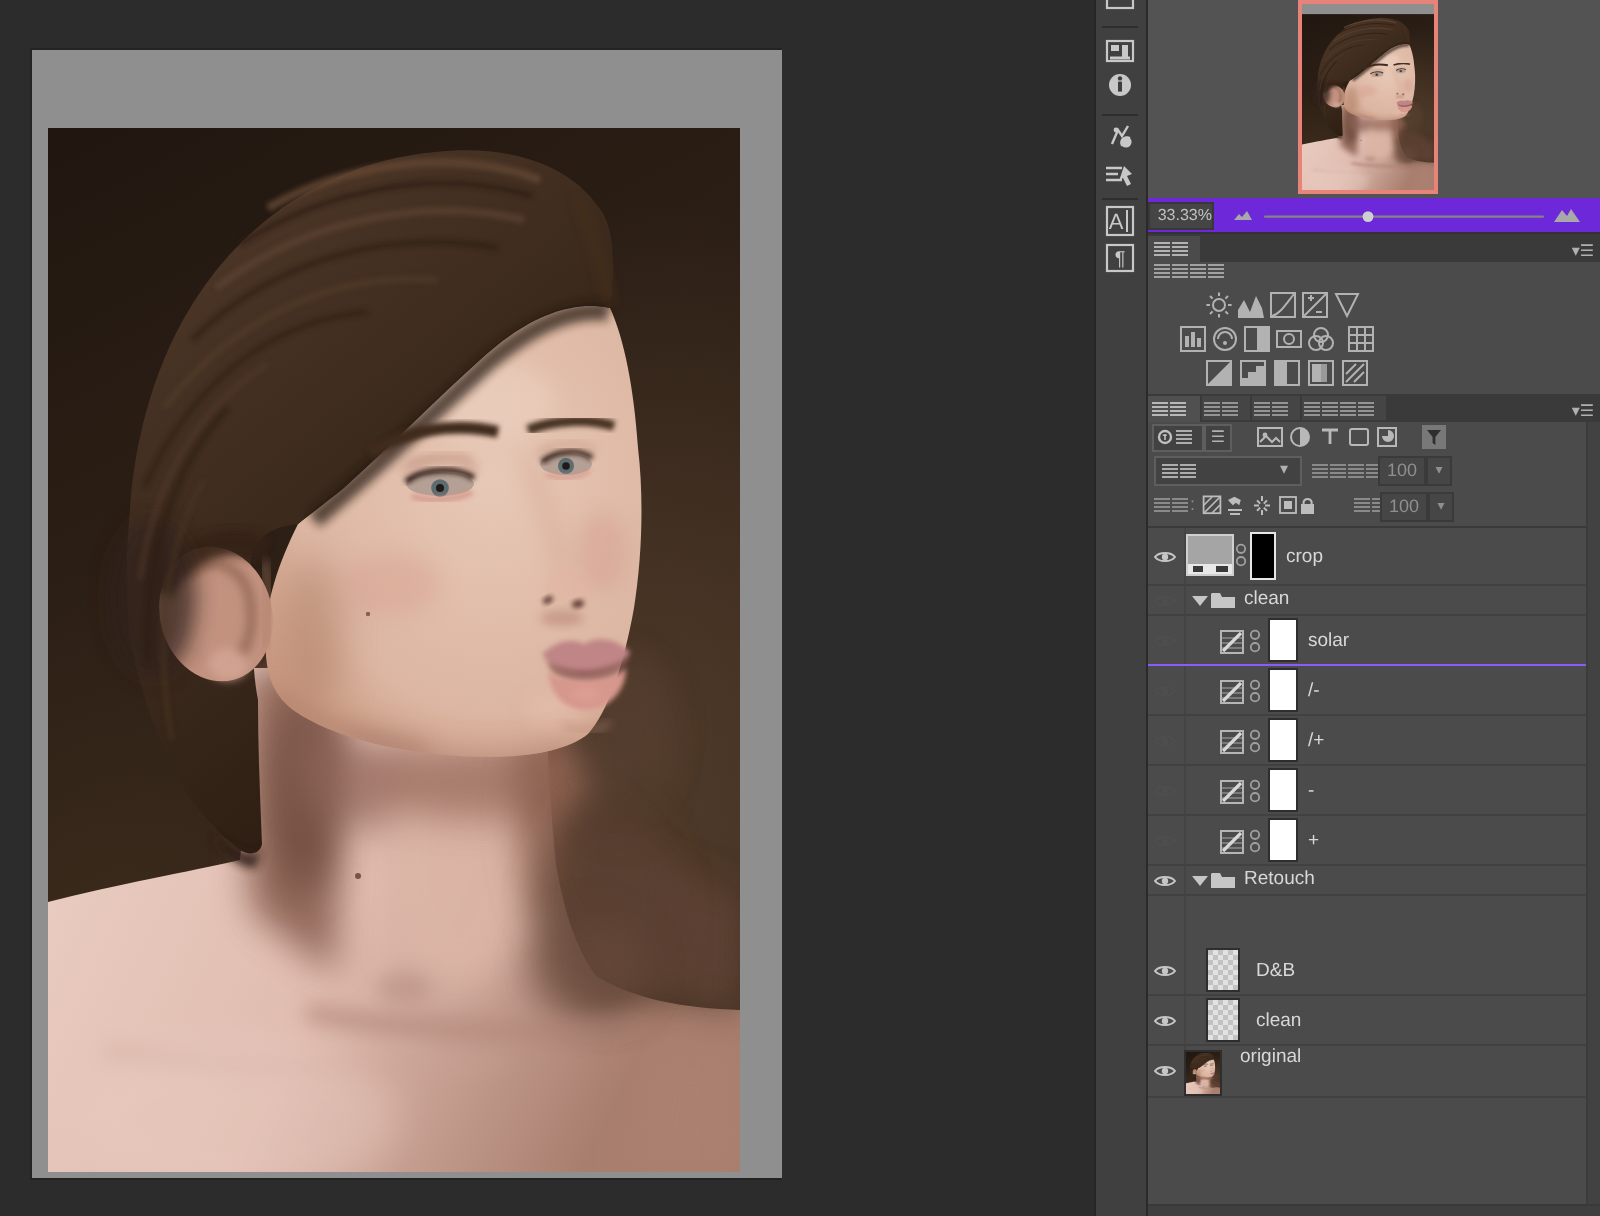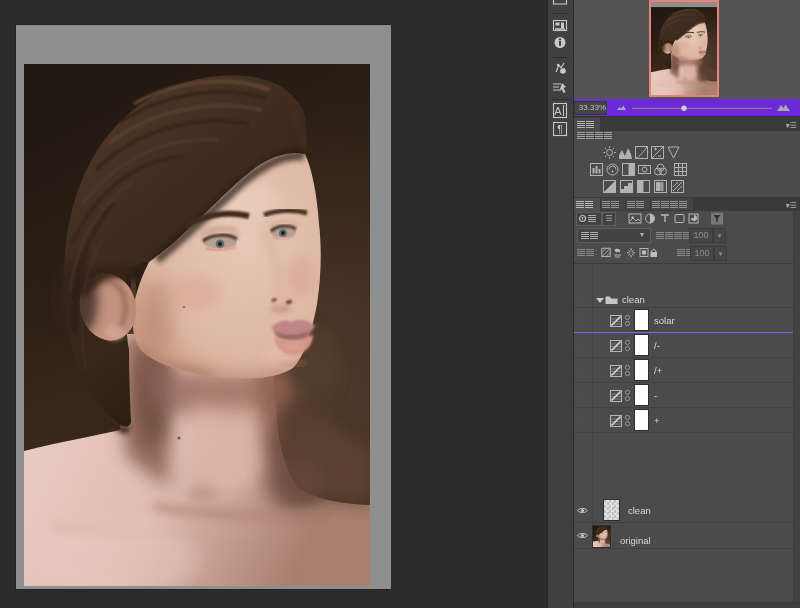--- a/index.html
+++ b/index.html
@@ -403,20 +403,43 @@
               <path d="M50.8,5 v-1.2 a2.2,2.2 0 0 1 4,0 V5" stroke-width="1"></path>
           </g>
         </svg>
         <span class="abs" style="left:103px;top:4px;color:#9a9a9a"><i class="cjk cjk8"></i><i class="cjk cjk8"></i></span>
         <span class="abs" style="left:121px;top:3px;color:#8f8f8f;font-size:9px">:</span>
         <span class="abs" style="left:116px;top:2px;width:22px;height:13px;background:#464646;border:1px solid #3a3a3a;color:#8f8f8f;font-size:9px;line-height:13px;text-align:center">100</span>
         <span class="abs" style="left:140px;top:2px;width:11px;height:13px;background:#464646;border:1px solid #3a3a3a;color:#8f8f8f;font-size:7px;line-height:13px;text-align:center">▾</span>
       </div>
       <div class="abs" style="left:0;top:66px;width:226px;height:1px;background:#3a3a3a"></div>
       <div class="abs" style="left:18px;top:67px;width:1px;height:285px;background:#444444"></div>
+      <div class="abs" style="left:0;top:67px;width:219px;height:28px;border-bottom:1px solid #414141">
+          <span class="abs" style="left:2px;top:10px;width:13px;height:9px">
+            <svg class="eye" viewBox="0 0 13 9">
+              <path d="M1.5,4.5 C3.5,1.8 9.5,1.8 11.5,4.5 C9.5,7.2 3.5,7.2 1.5,4.5 Z" fill="none" stroke="#c6c6c6" stroke-width="1"></path>
+              <circle cx="6.5" cy="4.5" r="1.6" fill="#c6c6c6"></circle>
+            </svg>
+          </span>
+          <span class="abs" style="left:20px;top:4px;width:22px;height:19px;background:#a5a5a5;outline:1px solid #cfcfcf">
+            <svg width="22" height="19" viewBox="0 0 22 19" style="position:absolute">
+              <rect x="0" y="14" width="22" height="5" fill="#e8e8e8"></rect>
+              <rect x="2.5" y="15" width="5" height="3" fill="#3a3a3a"></rect>
+              <rect x="14" y="15" width="6" height="3" fill="#3a3a3a"></rect>
+            </svg>
+          </span>
+          <span class="abs" style="left:43px;top:7px">
+            <svg width="7" height="14" viewBox="0 0 7 14" style="position:absolute">
+              <circle cx="3.5" cy="3.4" r="2.1" fill="none" stroke="#a0a0a0" stroke-width="0.9"></circle>
+              <circle cx="3.5" cy="9.6" r="2.1" fill="none" stroke="#a0a0a0" stroke-width="0.9"></circle>
+            </svg>
+          </span>
+          <span class="abs" style="left:52px;top:3px;width:11px;height:22px;background:#000;outline:1.5px solid #e8e8e8"></span>
+          <span class="ltext" style="left:69px;top:9px">crop</span>
+        </div>
       <div class="abs" style="left:0;top:96px;width:219px;height:14px;border-bottom:1px solid #414141">
           <span class="abs" style="left:2px;top:3px;width:13px;height:9px">
             <svg class="eye" viewBox="0 0 13 9">
               <path d="M1.5,4.5 C3.5,1.8 9.5,1.8 11.5,4.5 C9.5,7.2 3.5,7.2 1.5,4.5 Z" fill="none" stroke="#4e4e4e" stroke-width="1"></path>
               <circle cx="6.5" cy="4.5" r="1.6" fill="#4e4e4e"></circle>
             </svg>
           </span>
           <span class="abs" style="left:22px;top:3px">
             <svg width="8" height="8" viewBox="0 0 8 8" style="position:absolute">
               <path d="M0,2 L8,2 L4,7 Z" fill="#c6c6c6"></path>
@@ -537,20 +560,49 @@
           </span>
           <span class="abs" style="left:50px;top:6px">
             <svg width="7" height="14" viewBox="0 0 7 14" style="position:absolute">
               <circle cx="3.5" cy="3.4" r="2.1" fill="none" stroke="#a0a0a0" stroke-width="0.9"></circle>
               <circle cx="3.5" cy="9.6" r="2.1" fill="none" stroke="#a0a0a0" stroke-width="0.9"></circle>
             </svg>
           </span>
           <span class="abs" style="left:61px;top:2px;width:13px;height:20px;background:#fff;outline:1px solid #2e2e2e"></span>
           <span class="ltext" style="left:80px;top:7px">+</span>
         </div>
+      <div class="abs" style="left:0;top:236px;width:219px;height:14px;border-bottom:1px solid #414141">
+          <span class="abs" style="left:2px;top:3px;width:13px;height:9px">
+            <svg class="eye" viewBox="0 0 13 9">
+              <path d="M1.5,4.5 C3.5,1.8 9.5,1.8 11.5,4.5 C9.5,7.2 3.5,7.2 1.5,4.5 Z" fill="none" stroke="#c6c6c6" stroke-width="1"></path>
+              <circle cx="6.5" cy="4.5" r="1.6" fill="#c6c6c6"></circle>
+            </svg>
+          </span>
+          <span class="abs" style="left:22px;top:3px">
+            <svg width="8" height="8" viewBox="0 0 8 8" style="position:absolute">
+              <path d="M0,2 L8,2 L4,7 Z" fill="#c6c6c6"></path>
+            </svg>
+          </span>
+          <span class="abs" style="left:31px;top:2px">
+            <svg width="13" height="10" viewBox="0 0 13 10" style="position:absolute">
+              <path d="M0.5,2 L0.5,9 L12.5,9 L12.5,3.5 L6,3.5 L5,1.5 L1,1.5 Z" fill="#c6c6c6"></path>
+            </svg>
+          </span>
+          <span class="ltext" style="left:48px;top:1px">Retouch</span>
+        </div>
+      <div class="abs" style="left:0;top:276px;width:219px;height:24px;border-bottom:1px solid #414141">
+          <span class="abs" style="left:2px;top:8px;width:13px;height:9px">
+            <svg class="eye" viewBox="0 0 13 9">
+              <path d="M1.5,4.5 C3.5,1.8 9.5,1.8 11.5,4.5 C9.5,7.2 3.5,7.2 1.5,4.5 Z" fill="none" stroke="#c6c6c6" stroke-width="1"></path>
+              <circle cx="6.5" cy="4.5" r="1.6" fill="#c6c6c6"></circle>
+            </svg>
+          </span>
+          <span class="abs checker" style="left:30px;top:2px;width:15px;height:20px;outline:1px solid #2e2e2e"></span>
+          <span class="ltext" style="left:54px;top:7px">D&amp;B</span>
+        </div>
       <div class="abs" style="left:0;top:301px;width:219px;height:24px;border-bottom:1px solid #414141">
           <span class="abs" style="left:2px;top:8px;width:13px;height:9px">
             <svg class="eye" viewBox="0 0 13 9">
               <path d="M1.5,4.5 C3.5,1.8 9.5,1.8 11.5,4.5 C9.5,7.2 3.5,7.2 1.5,4.5 Z" fill="none" stroke="#c6c6c6" stroke-width="1"></path>
               <circle cx="6.5" cy="4.5" r="1.6" fill="#c6c6c6"></circle>
             </svg>
           </span>
           <span class="abs checker" style="left:30px;top:2px;width:15px;height:20px;outline:1px solid #2e2e2e"></span>
           <span class="ltext" style="left:54px;top:7px">clean</span>
         </div>
@@ -559,19 +611,19 @@
             <svg class="eye" viewBox="0 0 13 9">
               <path d="M1.5,4.5 C3.5,1.8 9.5,1.8 11.5,4.5 C9.5,7.2 3.5,7.2 1.5,4.5 Z" fill="none" stroke="#c6c6c6" stroke-width="1"></path>
               <circle cx="6.5" cy="4.5" r="1.6" fill="#c6c6c6"></circle>
             </svg>
           </span>
           <span class="abs" style="left:19px;top:3px;width:17px;height:21px;outline:1px solid #2e2e2e;overflow:hidden">
             <svg width="17" height="21" viewBox="0 0 346 522" preserveAspectRatio="none" style="position:absolute">
               <use href="#portrait"></use>
             </svg>
           </span>
-          <span class="ltext" style="left:46px;top:12px">original</span>
+          <span class="ltext" style="left:46px;top:0">original</span>
         </div>
       <div class="abs" style="left:219px;top:14px;width:7px;height:397px;background:#424242;border-left:1px solid #3c3c3c;box-sizing:border-box"></div>
       <div class="abs" style="left:0;top:405px;width:226px;height:6px;background:#3f3f3f;border-top:1px solid #393939"></div>
     </div>
   </div>
 </div>
 
 </body></html>

